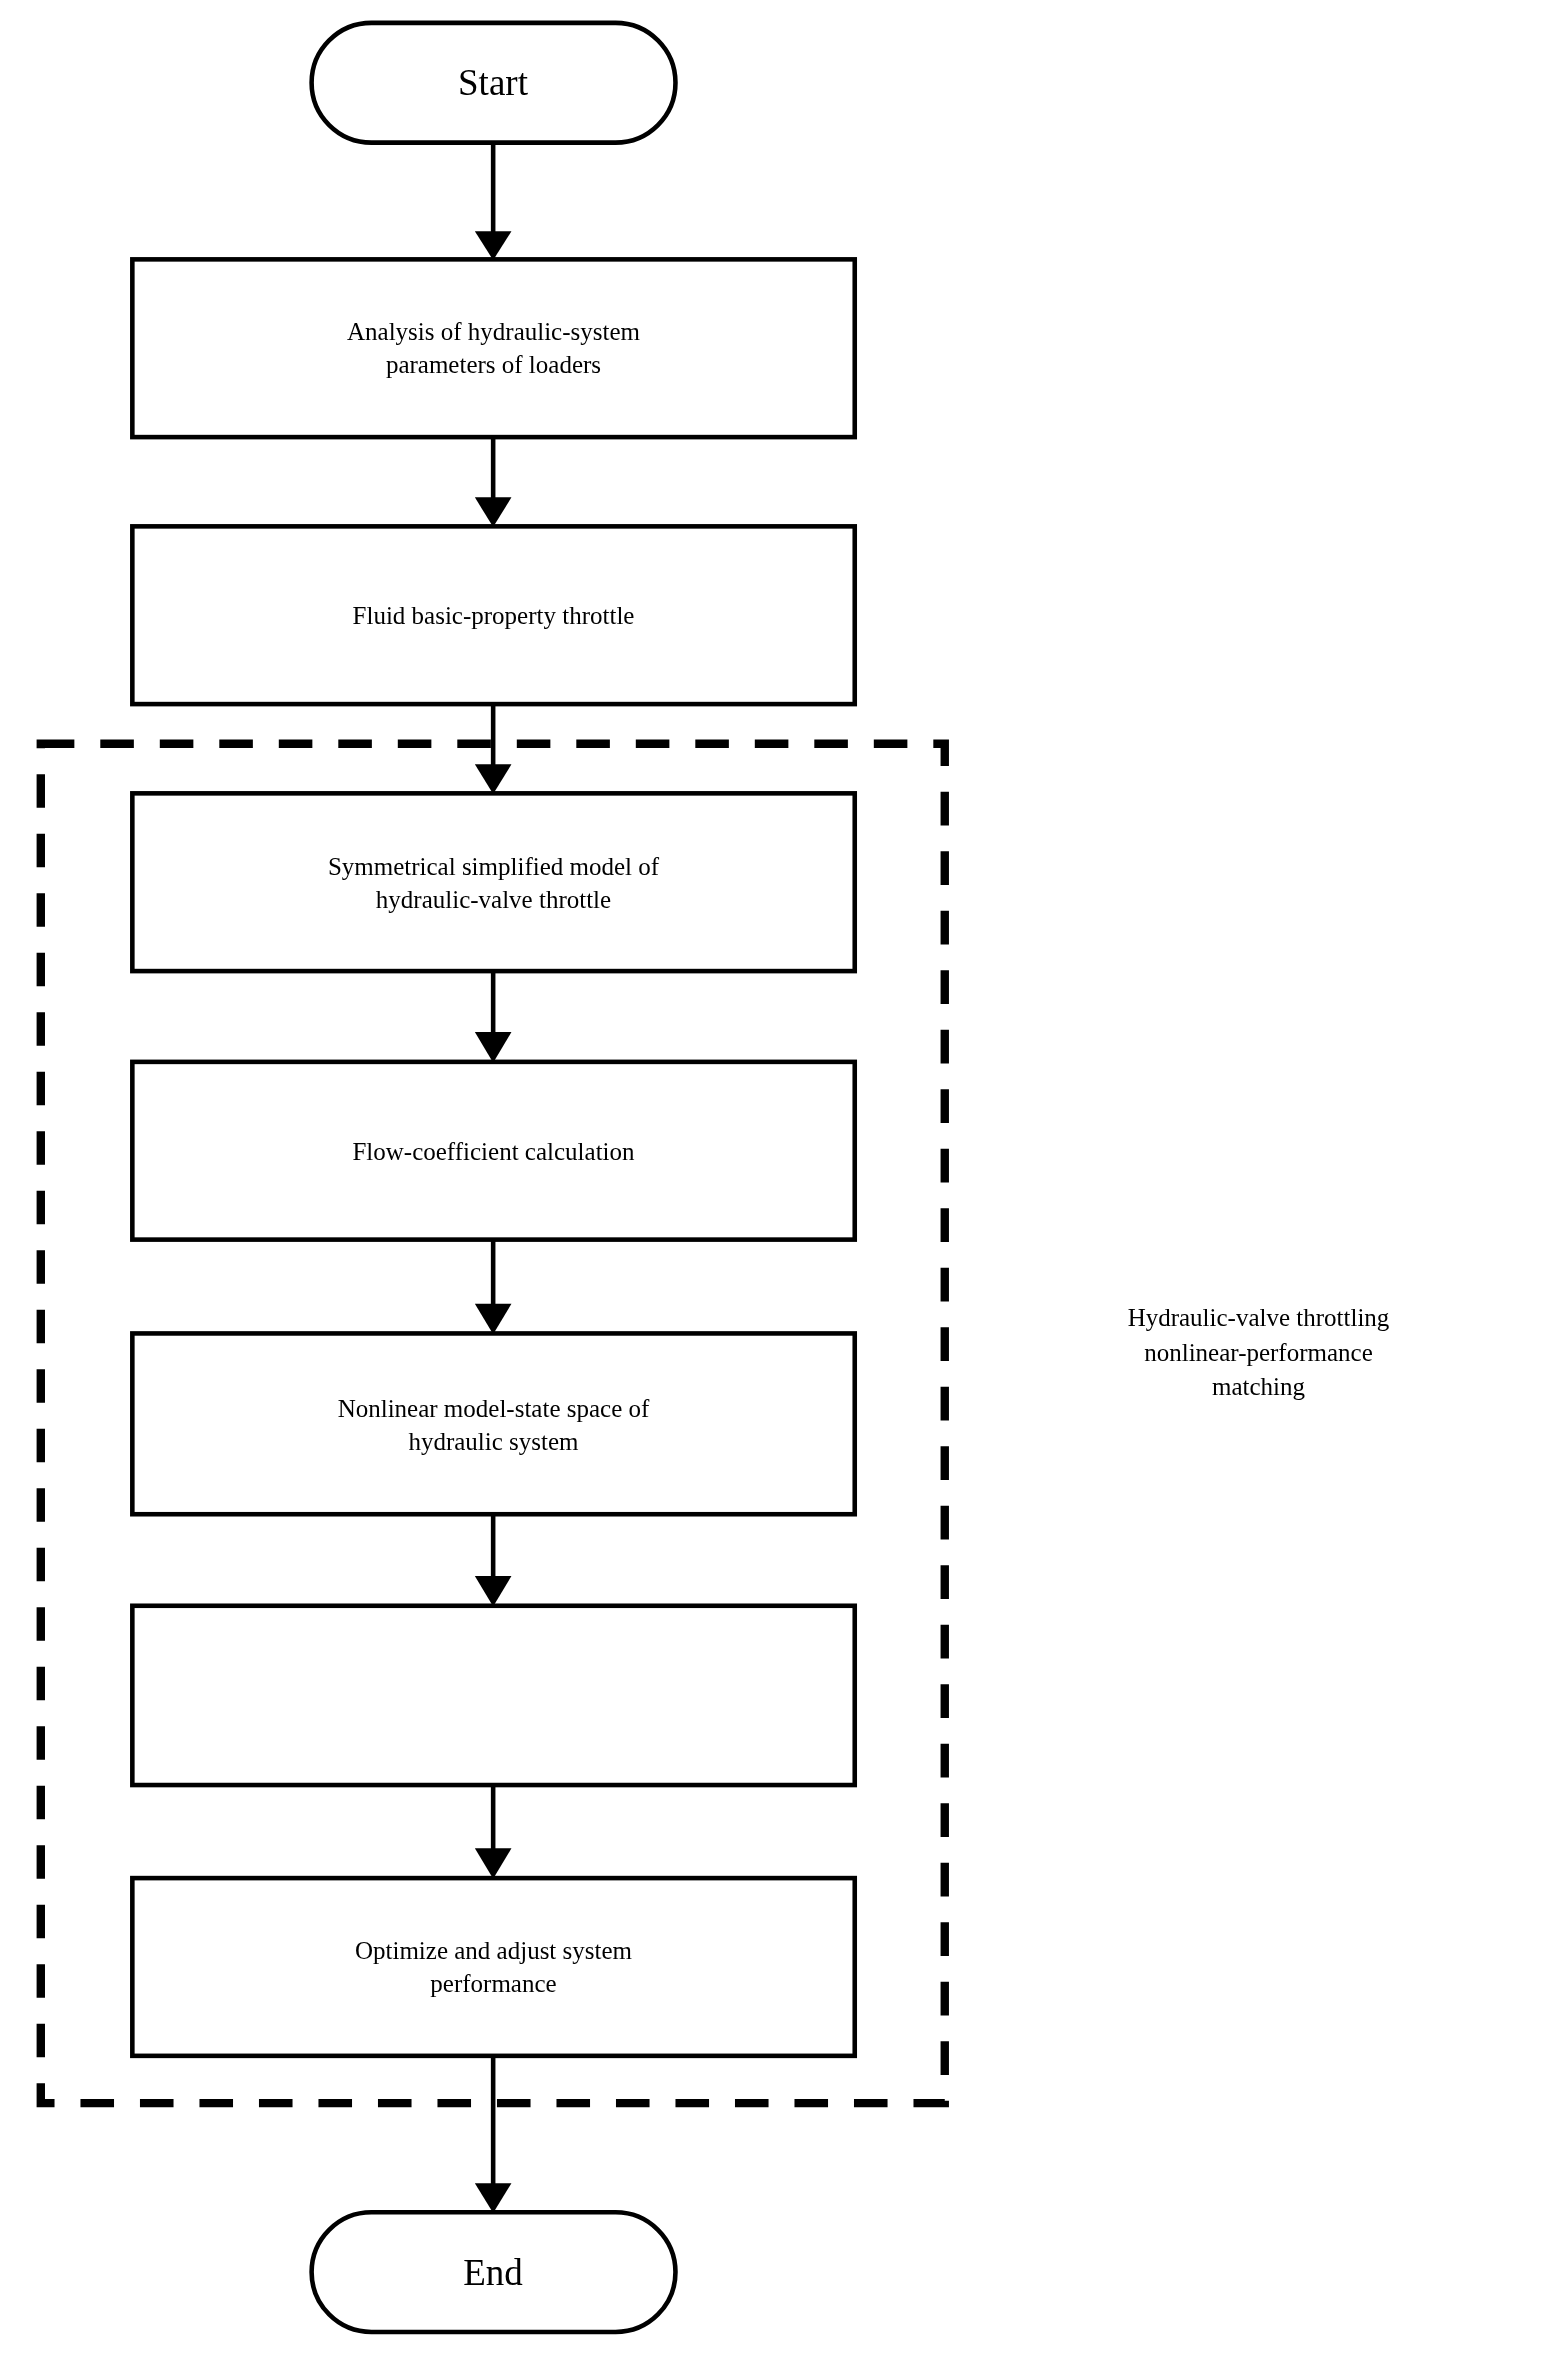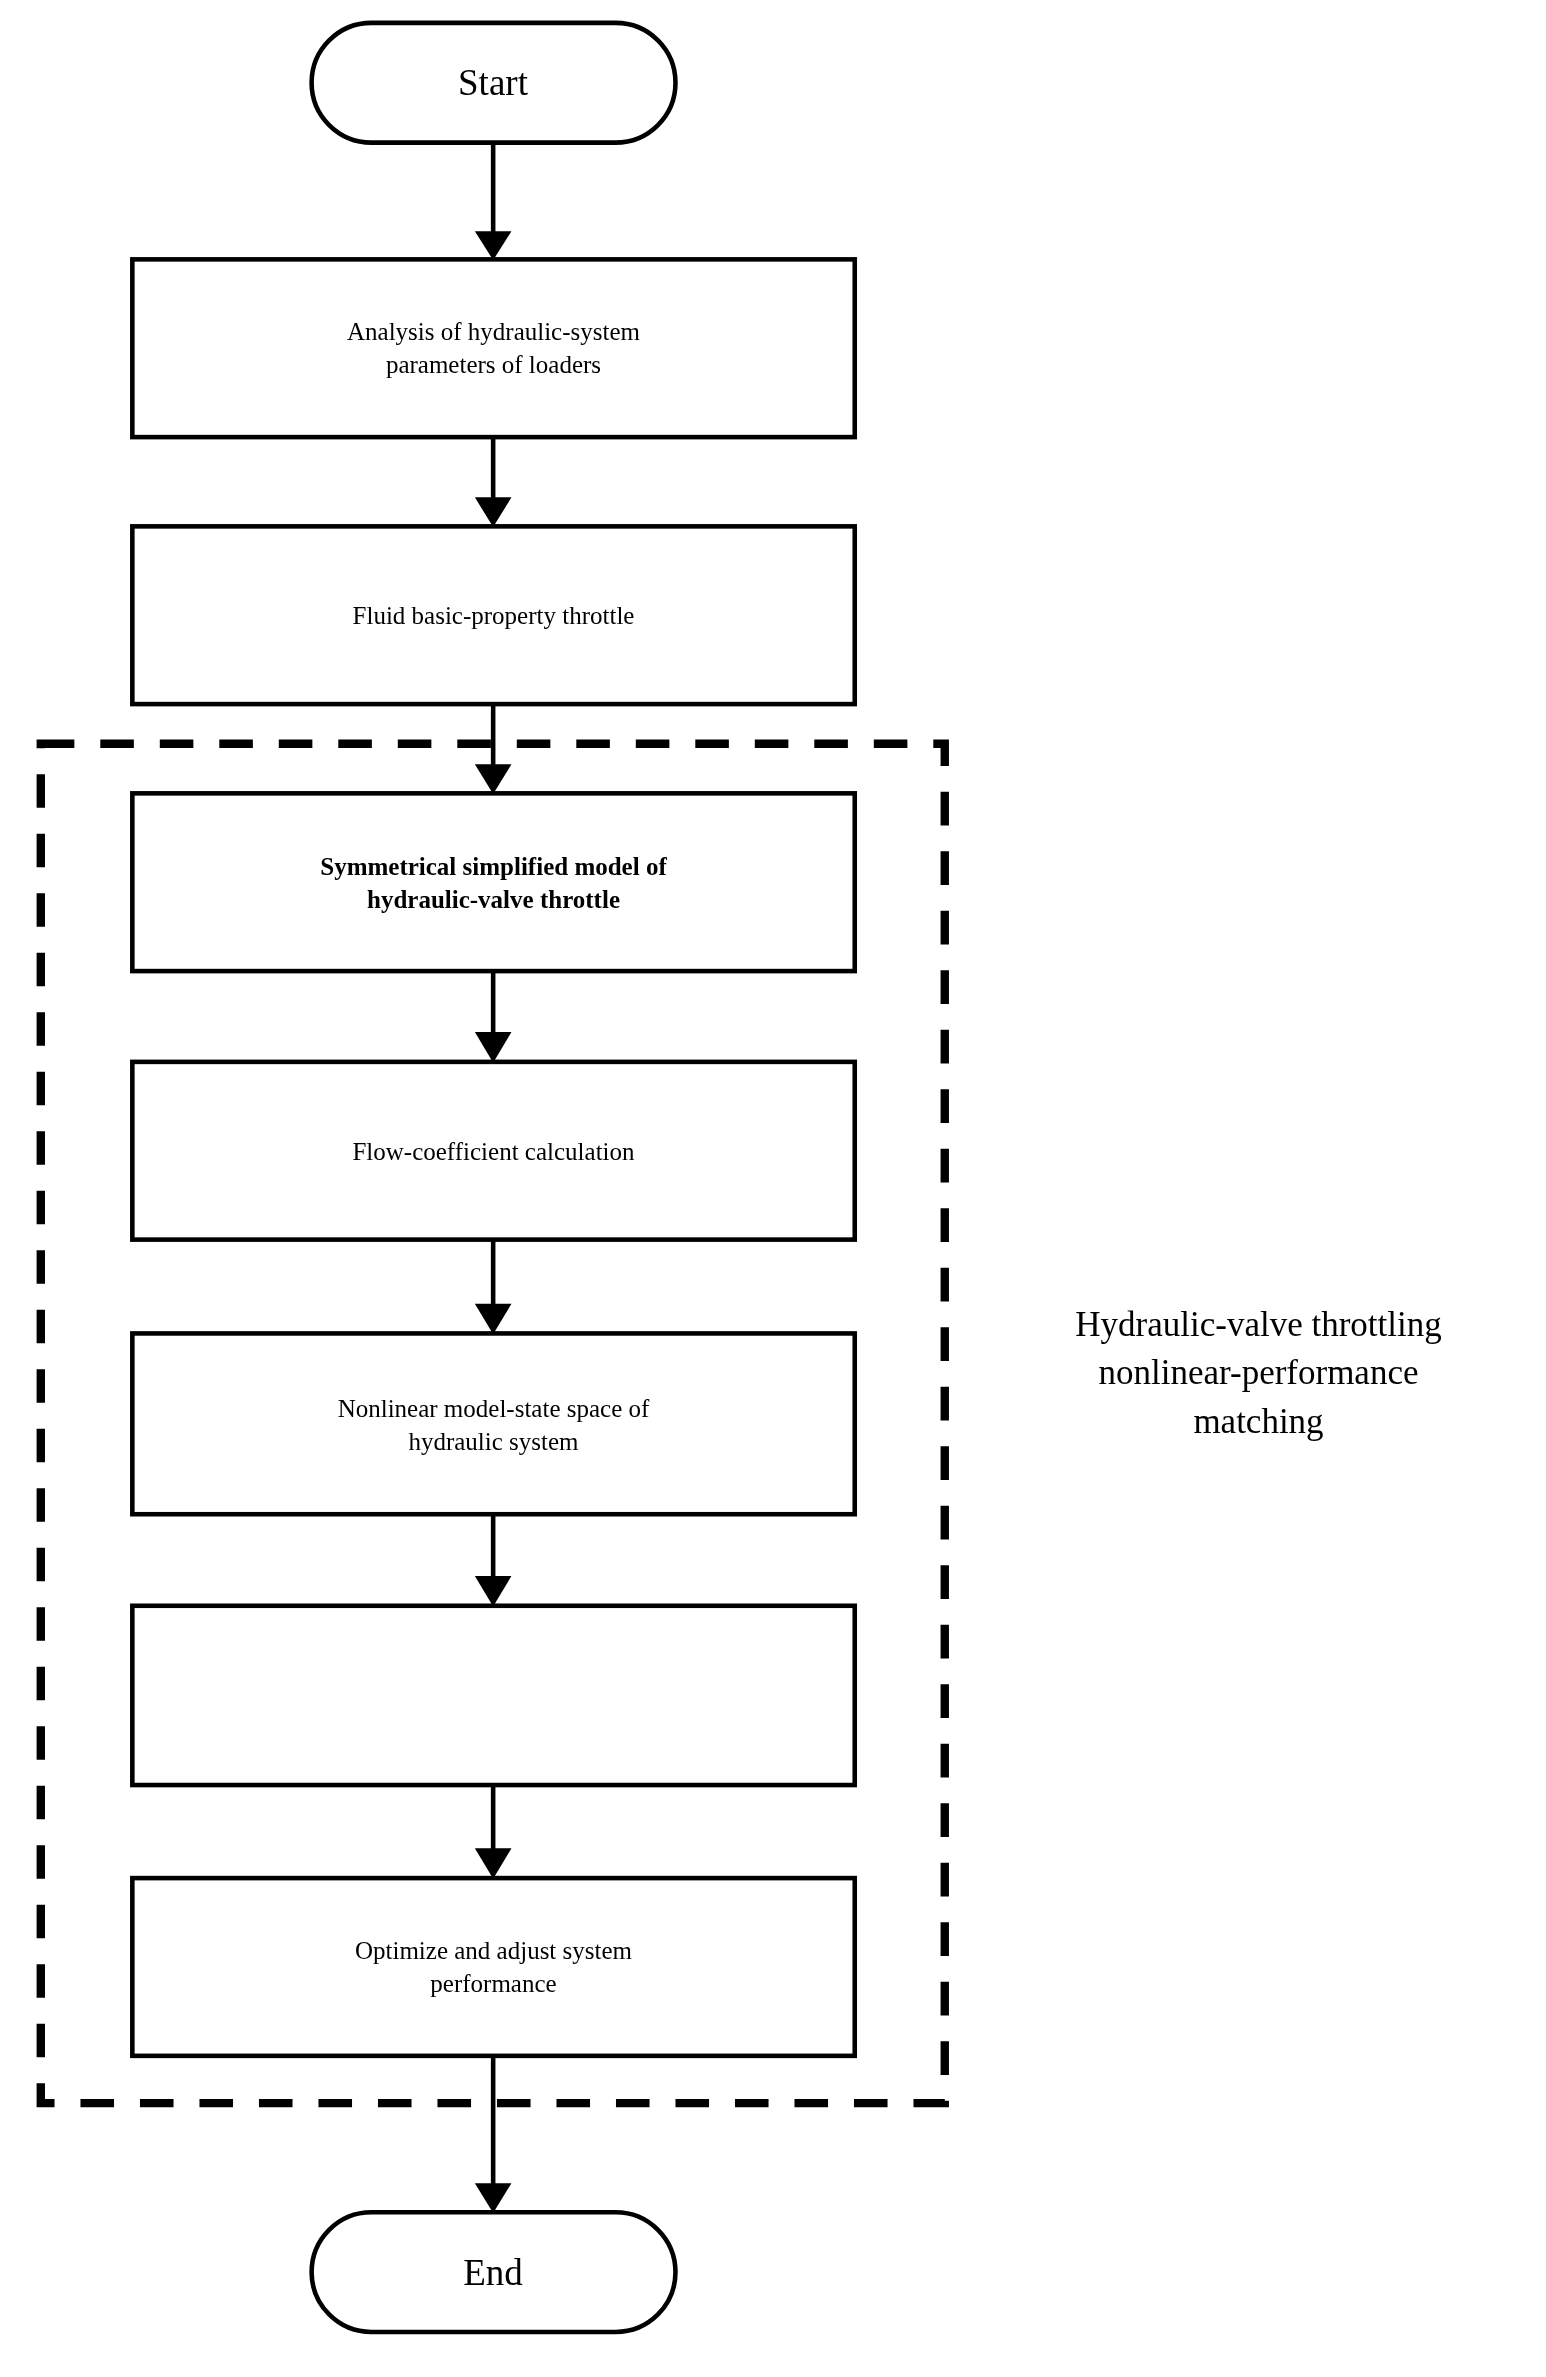--- a/index.html
+++ b/index.html
@@ -39,21 +39,21 @@
     white-space: pre-line;
     pointer-events: none;
   }
   .terminator-label {
     font-size: 37px;
   }
   .group-caption {
     position: absolute;
     text-align: center;
     line-height: 1.38;
-    font-size: 35px;
+    font-size: 25px;
     font-family: "Liberation Serif", "DejaVu Serif", serif;
     color: #000000;
     white-space: pre-line;
   }
 </style>
 </head>
 <body>
 
 <div id="canvas">
 
@@ -121,21 +121,21 @@
 
   </svg>
 
   <div class="node-label terminator-label" style="left:311px; top:23px; width:364px; height:120px;">Start</div>
 
   <div class="node-label" style="left:132px; top:259px; width:723px; height:178px;">Analysis of hydraulic-system
 parameters of loaders</div>
 
   <div class="node-label" style="left:132px; top:526px; width:723px; height:178px;">Fluid basic-property throttle</div>
 
-  <div class="node-label" style="left:132px; top:794px; width:723px; height:178px;font-weight:bold;">Symmetrical simplified model of
+  <div class="node-label" style="left:132px; top:794px; width:723px; height:178px;">Symmetrical simplified model of
 hydraulic-valve throttle</div>
 
   <div class="node-label" style="left:132px; top:1062px; width:723px; height:178px;">Flow-coefficient calculation</div>
 
   <div class="node-label" style="left:132px; top:1334px; width:723px; height:181px;">Nonlinear model-state space of
 hydraulic system</div>
 
 
   <div class="node-label" style="left:132px; top:1878px; width:723px; height:178px;">Optimize and adjust system
 performance</div>

